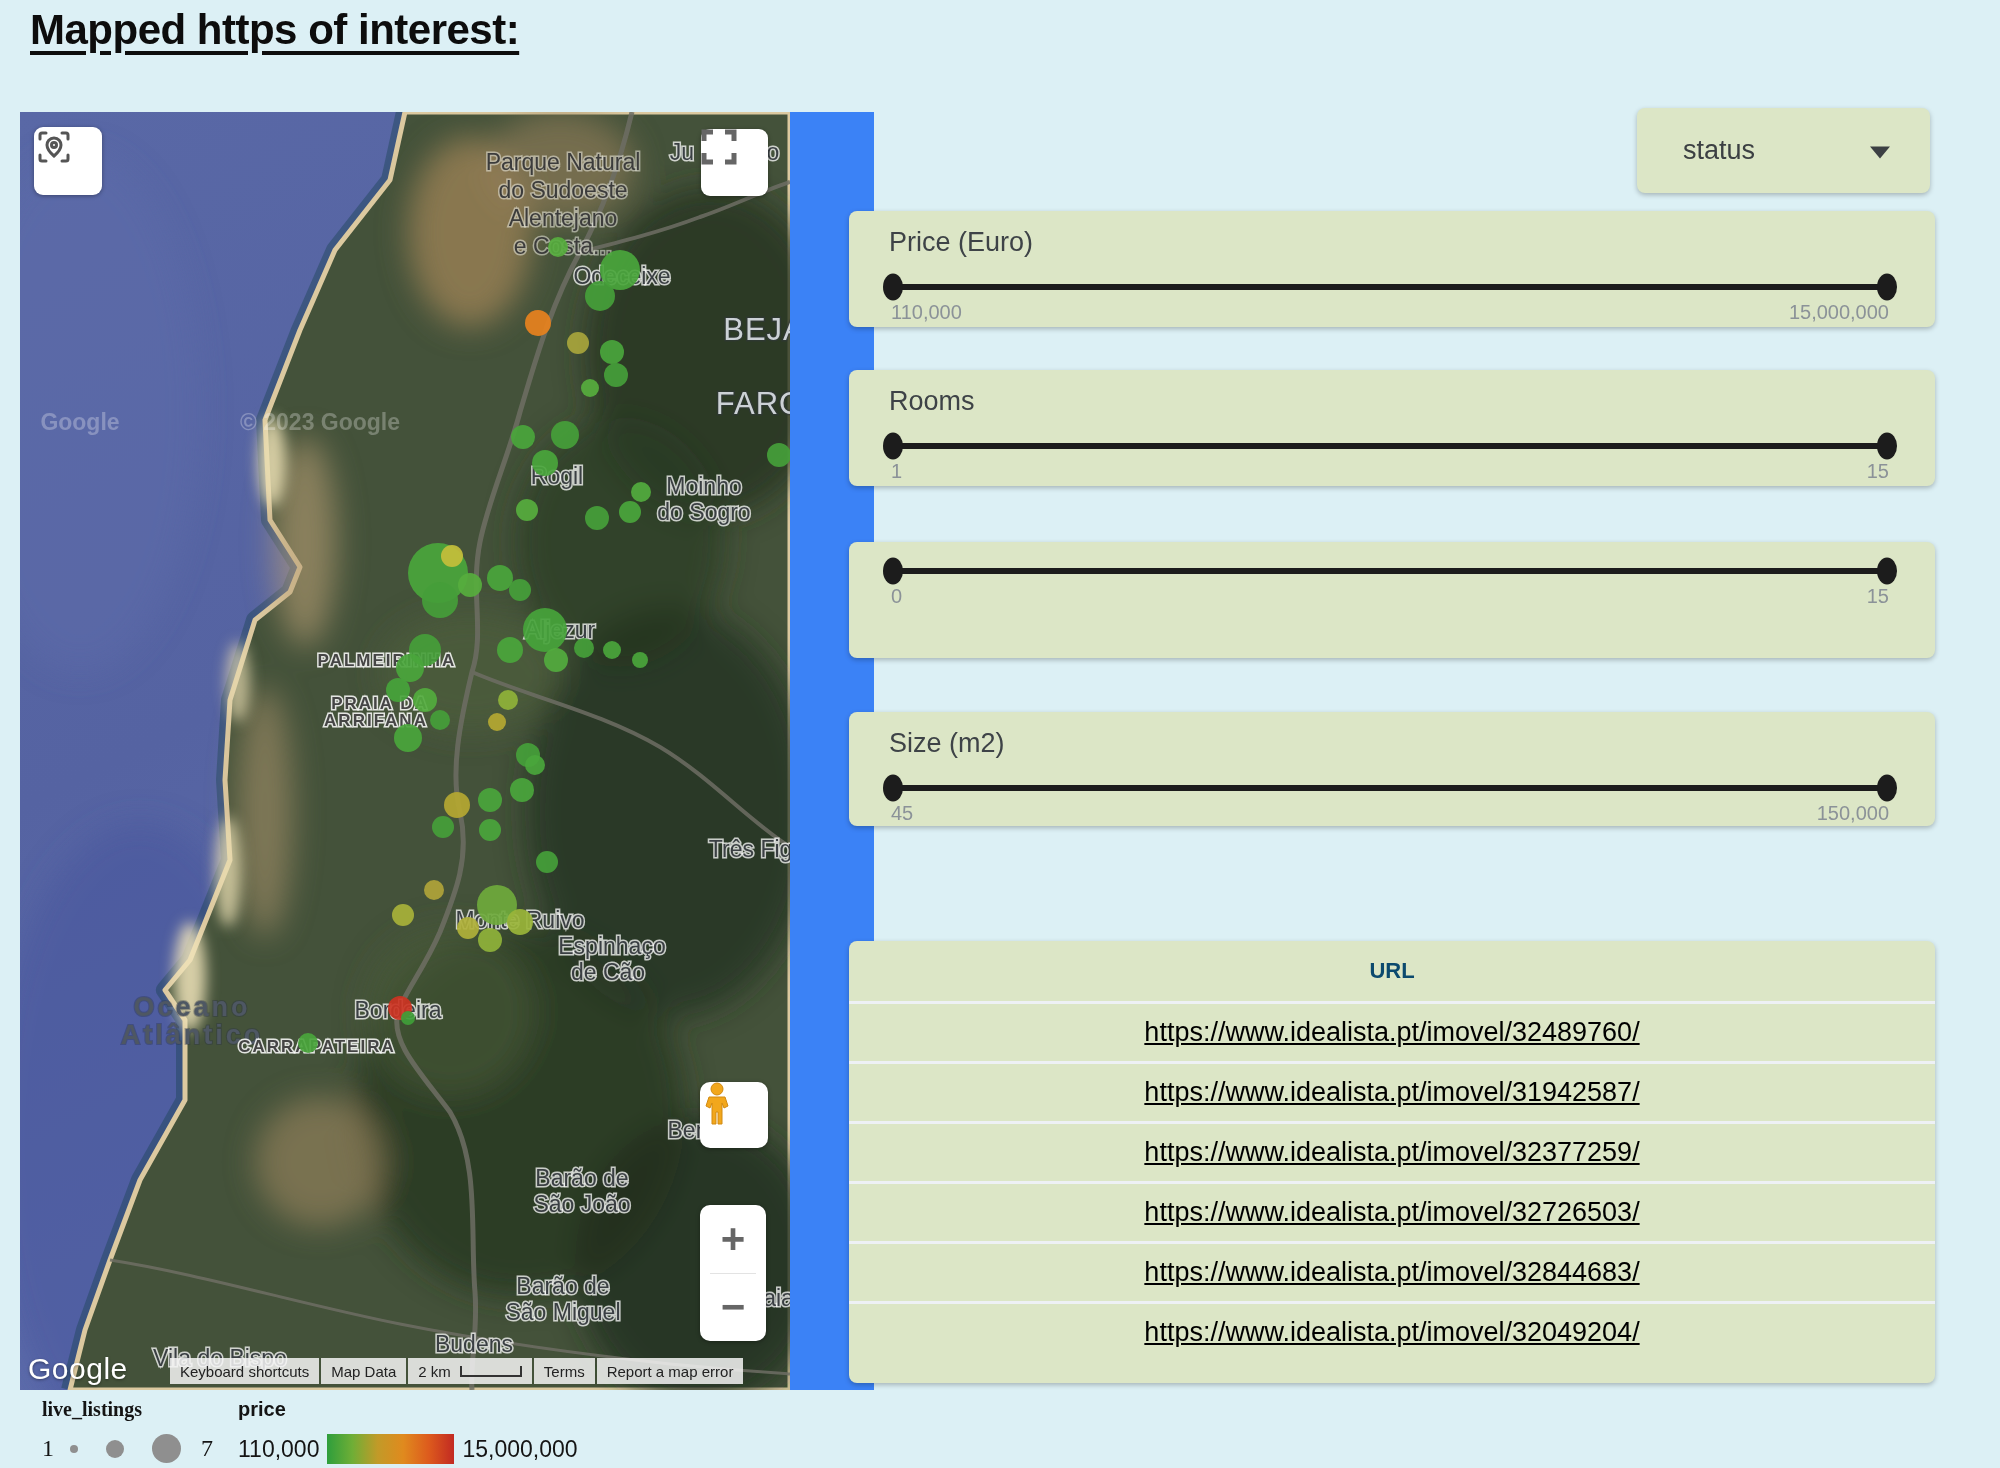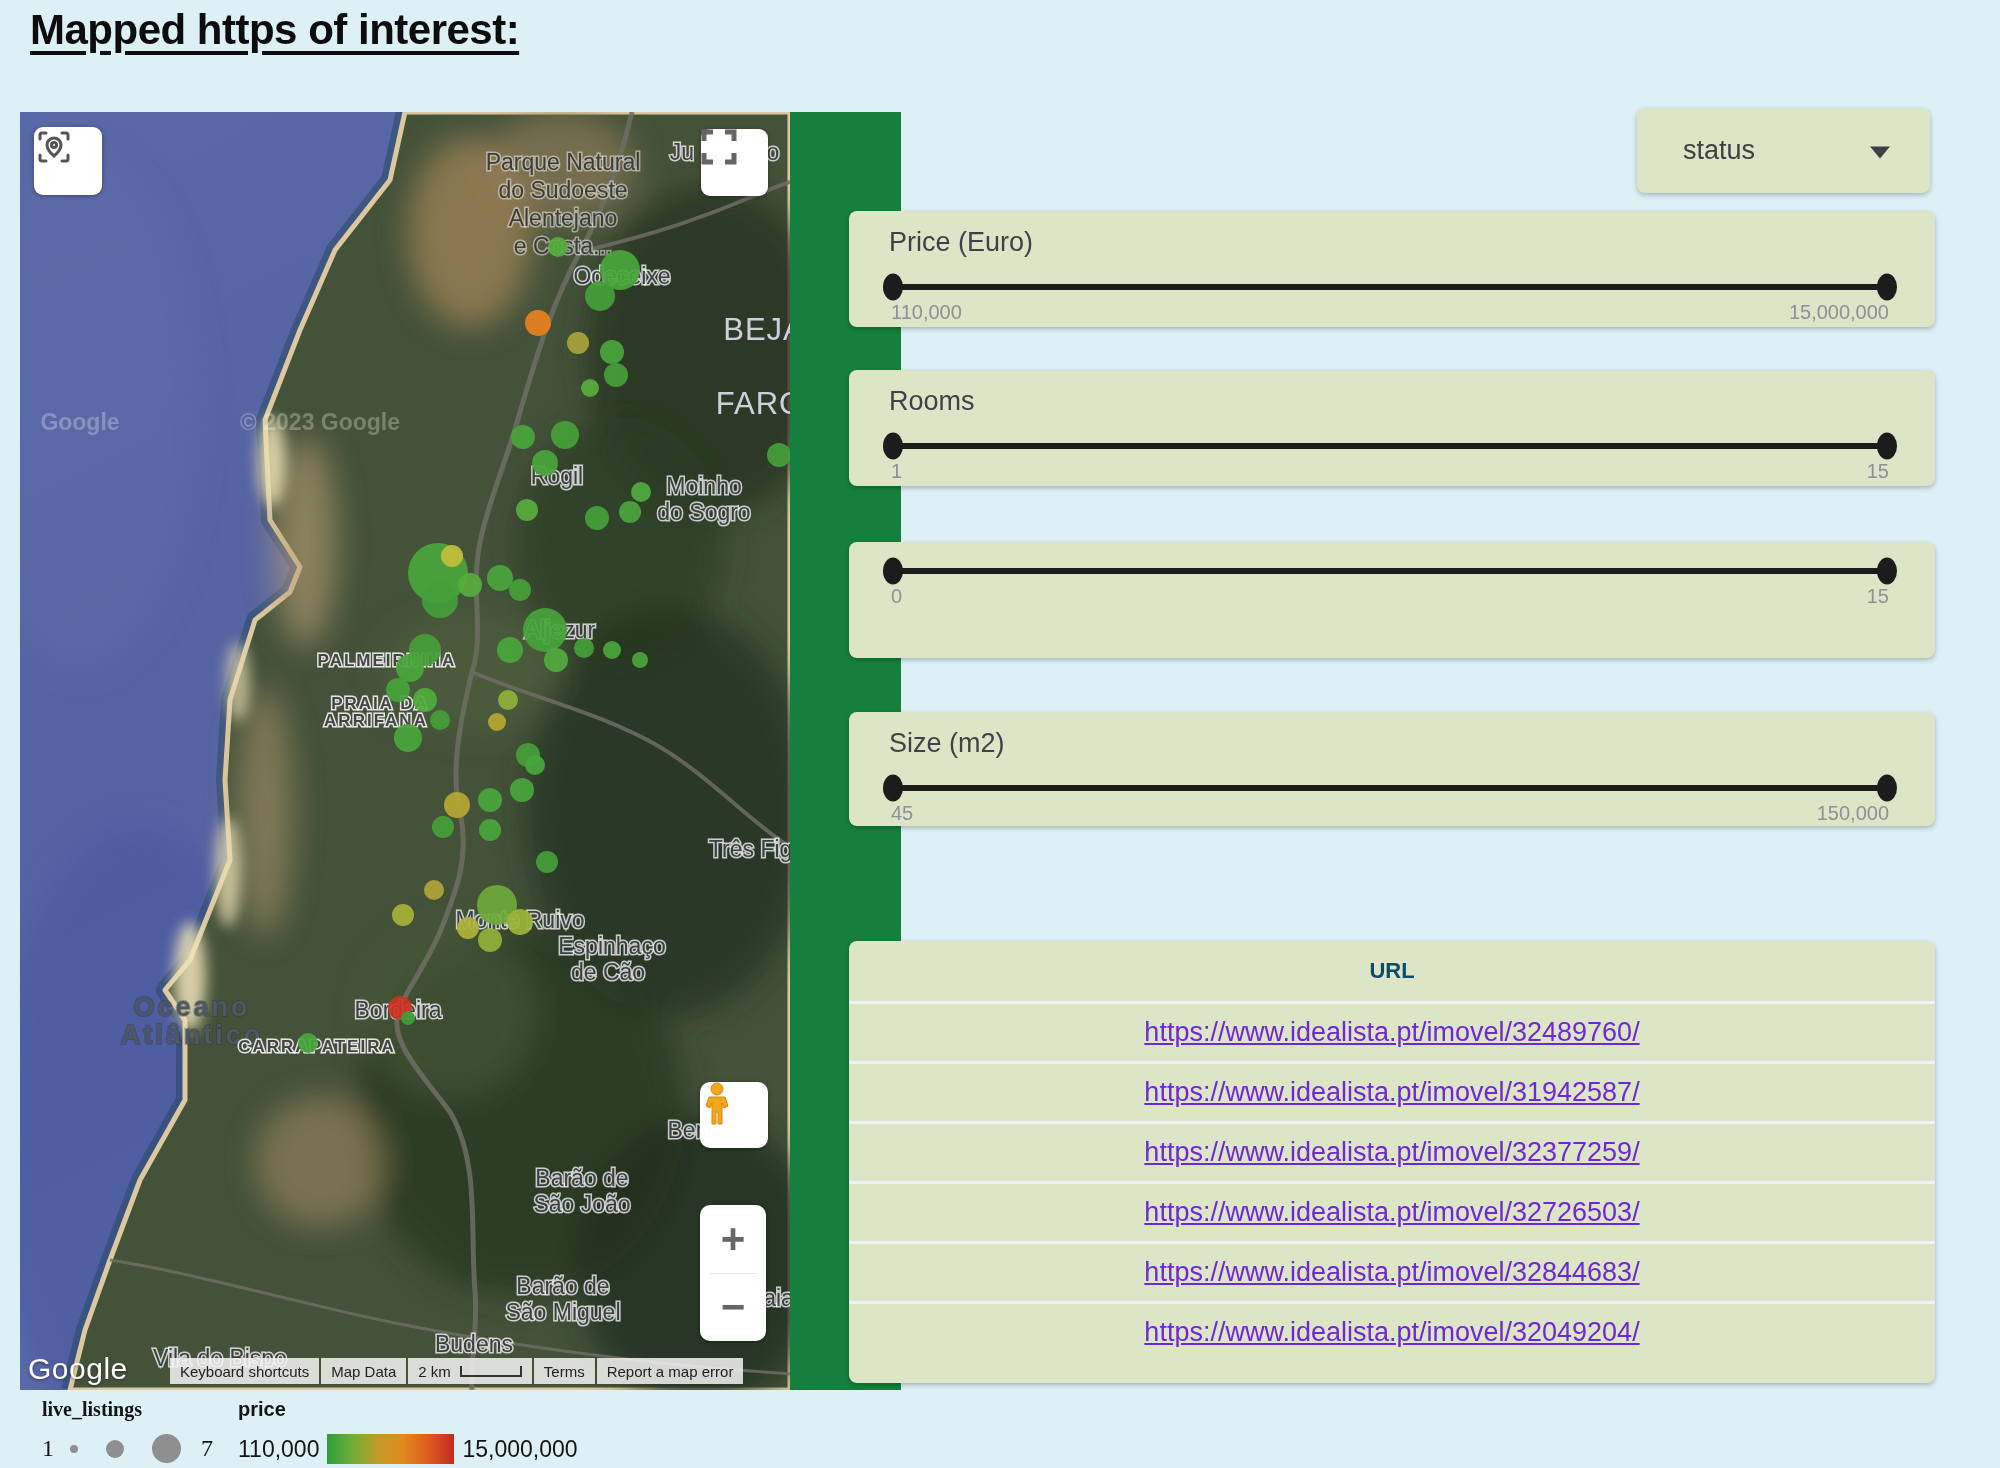--- a/index.html
+++ b/index.html
@@ -4,21 +4,21 @@
 <style>
   html,body{margin:0;padding:0;}
   body{background:#dcf0f5;font-family:"Liberation Sans", sans-serif;}
   .page{position:relative;width:2000px;height:1468px;background:#dcf0f5;overflow:hidden;}
 
   
   .page-title{position:absolute;left:30px;top:6px;margin:0;font-size:42px;font-weight:bold;color:#0d0d0d;
     text-decoration:underline;text-decoration-thickness:4px;text-underline-offset:7px;letter-spacing:-.5px;}
 
   
-  .map{position:absolute;left:20px;top:112px;width:854px;height:1278px;overflow:hidden;background:#15803d;padding-left:27px;}
+  .map{position:absolute;left:20px;top:112px;width:854px;height:1278px;overflow:hidden;background:#3b82f6;}
   .map svg{position:absolute;left:0;top:0;}
   text.ml-park{font-size:23px;font-weight:500;fill:#3c3c3c;stroke:rgba(235,235,225,.55);stroke-width:3px;paint-order:stroke;text-anchor:middle;}
   text.ml-town{font-size:23px;fill:#3a3f43;stroke:rgba(255,255,255,.75);stroke-width:3px;paint-order:stroke;text-anchor:middle;}
   text.ml-district{font-size:31px;font-weight:500;fill:#ccd1d6;stroke:rgba(50,55,60,.55);stroke-width:3px;paint-order:stroke;text-anchor:middle;letter-spacing:1px;}
   text.ml-area{font-size:17px;font-weight:bold;fill:#454545;stroke:rgba(255,255,255,.85);stroke-width:3px;paint-order:stroke;text-anchor:middle;letter-spacing:2px;}
   text.ml-water{font-size:27px;font-weight:bold;fill:#4e5763;stroke:rgba(40,50,70,.35);stroke-width:2px;paint-order:stroke;text-anchor:middle;letter-spacing:3px;}
   text.ml-wm{font-size:23px;font-weight:bold;fill:rgba(255,255,255,.28);stroke:none;text-anchor:middle;}
 
   .map-btn{position:absolute;background:#fff;border-radius:9px;box-shadow:0 1px 4px rgba(0,0,0,.35);
     display:flex;align-items:center;justify-content:center;cursor:pointer;}
@@ -53,21 +53,21 @@
   .s-range{display:flex;justify-content:space-between;margin:11px 46px 0 42px;font-size:20px;color:#8b9298;}
   #card-price{top:211px;height:116px;}
   #card-rooms{top:370px;height:116px;}
   #card-bathrooms{top:542px;height:116px;}
   #card-size{top:712px;height:114px;}
 
   
   .url-table{top:941px;height:442px;overflow:hidden;}
   .t-head{height:60px;display:flex;align-items:center;justify-content:center;font-weight:bold;font-size:22px;color:#0c4a6e;border-radius:19px;}
   .t-row{height:57px;border-top:3px solid #eef1f5;display:flex;align-items:center;justify-content:center;}
-  .t-row a{color:#6d28d9;font-size:27px;text-decoration:underline;cursor:pointer;}
+  .t-row a{color:#000000;font-size:27px;text-decoration:underline;cursor:pointer;}
 
   
   .legend-block{position:absolute;top:1398px;}
   #legend-size{left:42px;font-family:Liberation Serif, serif;}
   #legend-price{left:238px;}
   .lg-title{font-weight:bold;font-size:20px;color:#141414;}
   .lg-row{display:flex;align-items:center;margin-top:13px;}
   .lg-num{font-size:24px;color:#141414;}
   .lg-dot{background:#8f8f8f;border-radius:50%;}
   .dot-s{width:8px;height:8px;margin:0 14px 0 16px;}

